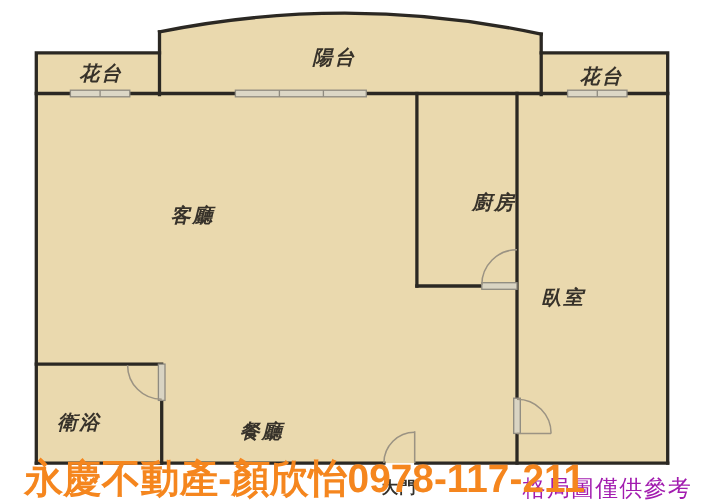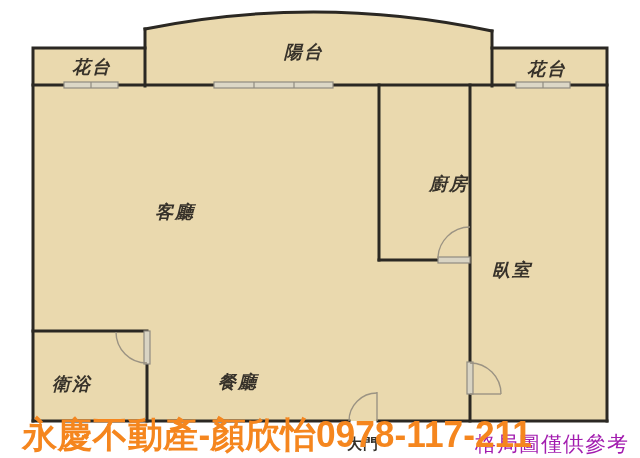--- a/index.html
+++ b/index.html
@@ -76,22 +76,22 @@
     <g stroke="#9b9383" stroke-width="1.4" fill="none">
       <path d="M116,332 A31,31 0 0 0 147,363"></path>
       <path d="M438,259 A32,32 0 0 1 470,227"></path>
       <path d="M470,363 A31,31 0 0 1 501,394"></path>
       <line x1="470" y1="394" x2="501" y2="394"></line>
       <path d="M349,421 A28,28 0 0 1 377,393"></path>
       <line x1="377" y1="392" x2="377" y2="421"></line>
     </g>
   </svg>
 
-  <div class="room-label" style="left:175px;top:212px">客廳</div>
-  <div class="room-label" style="left:238px;top:382px">餐廳</div>
+  <div class="room-label" style="left:175px;top:196px">客廳</div>
+  <div class="room-label" style="left:238px;top:392px">餐廳</div>
   <div class="room-label" style="left:72px;top:384px">衛浴</div>
   <div class="room-label" style="left:449px;top:184px">廚房</div>
   <div class="room-label" style="left:512px;top:270px">臥室</div>
   <div class="room-label" style="left:304px;top:52px">陽台</div>
   <div class="room-label" style="left:92px;top:67px">花台</div>
   <div class="room-label" style="left:547px;top:69px">花台</div>
 
   <div class="small-label" style="left:363px;top:444px">大門</div>
   <div class="disclaimer" style="left:552px;top:444px">格局圖僅供參考</div>
 

